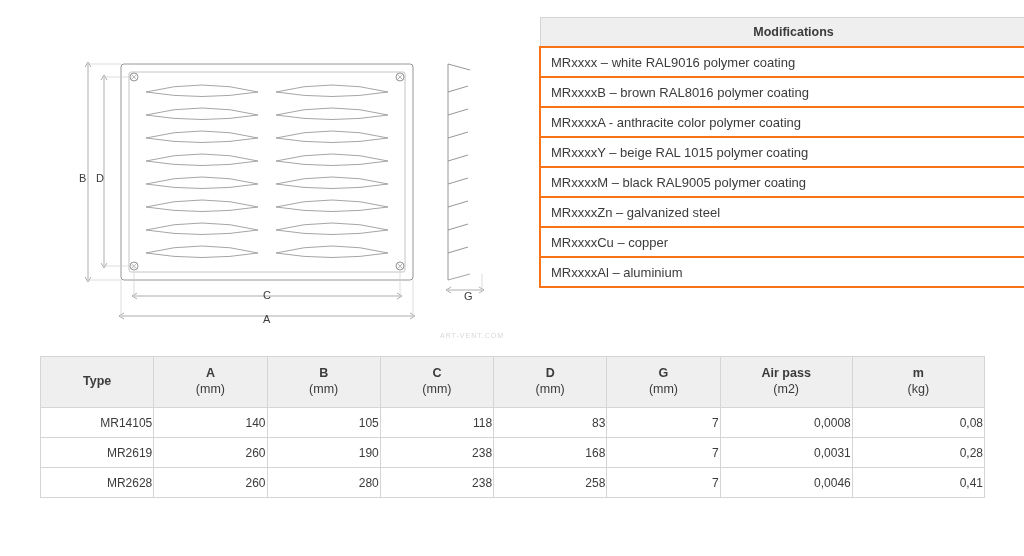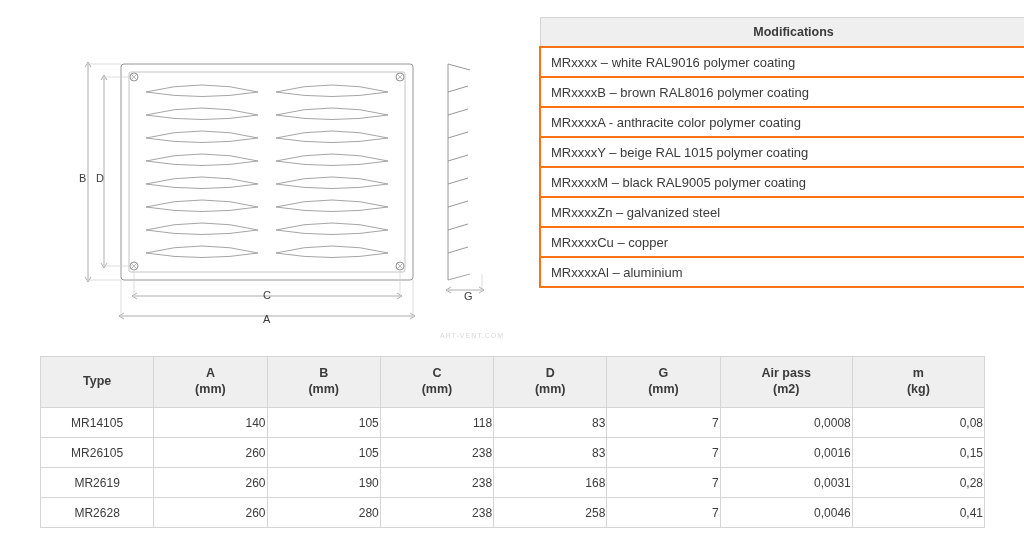--- a/index.html
+++ b/index.html
@@ -71,23 +71,23 @@
     text-align: center;
     line-height: 1.25;
   }
   #specs-table td {
     border: 1px solid #d5d5d5;
     height: 27px;
     text-align: right;
     font-size: 12px;
     color: #3b3b3b;
   }
-  #specs-table td.type-cell { text-align: center; }
-
-  .unit { display:block; font-weight: bold; }
+  #specs-table td.type-cell { }
+
+  .unit { display:block; font-weight: normal; }
 
   .wm {
     position: absolute;
     left: 440px;
     top: 332px;
     font-size: 7px;
     color: #d8d8d8;
     letter-spacing: 1px;
   }
 </style>
@@ -262,30 +262,20 @@
       <td class="type-cell">MR14105</td>
       <td>140</td>
       <td>105</td>
       <td>118</td>
       <td>83</td>
       <td>7</td>
       <td>0,0008</td>
       <td>0,08</td>
     </tr>
     <tr>
-      <td class="type-cell">MR26105</td>
-      <td>260</td>
-      <td>105</td>
-      <td>238</td>
-      <td>83</td>
-      <td>7</td>
-      <td>0,0016</td>
-      <td>0,15</td>
-    </tr>
-    <tr>
       <td class="type-cell">MR2619</td>
       <td>260</td>
       <td>190</td>
       <td>238</td>
       <td>168</td>
       <td>7</td>
       <td>0,0031</td>
       <td>0,28</td>
     </tr>
     <tr>

